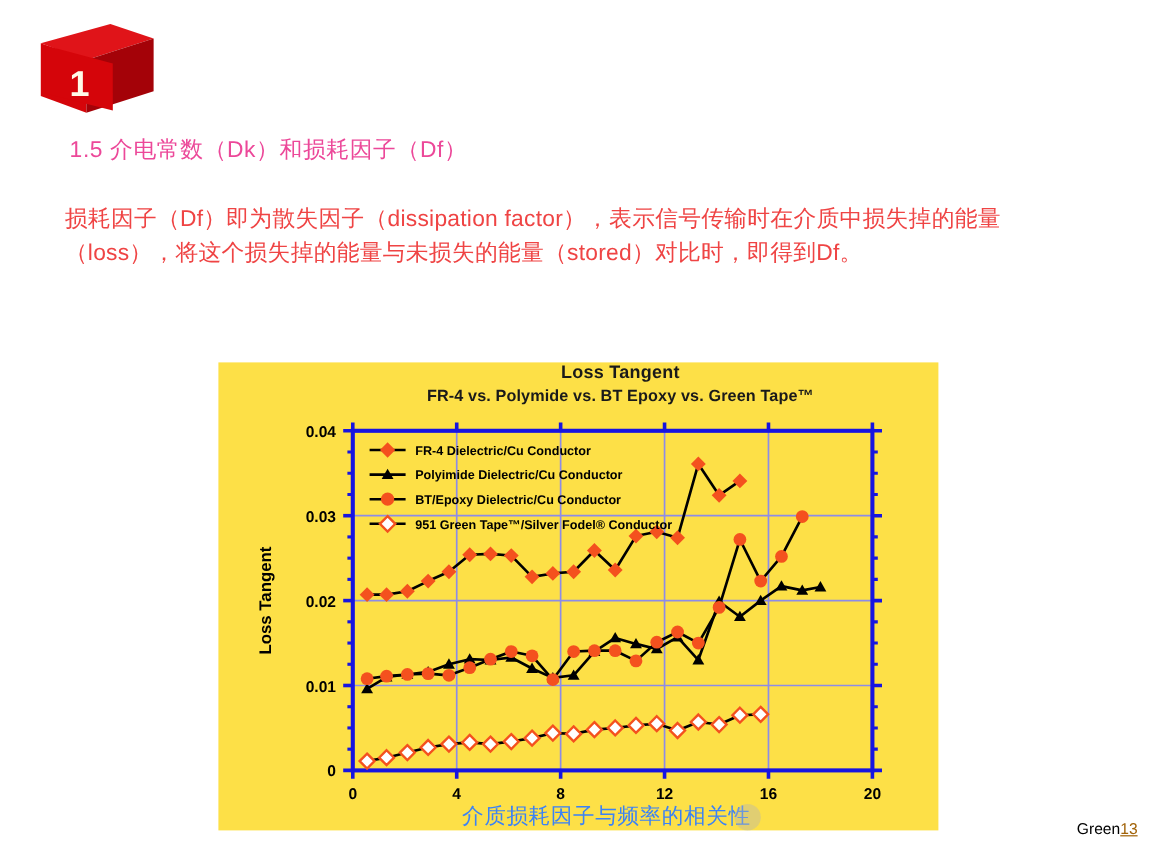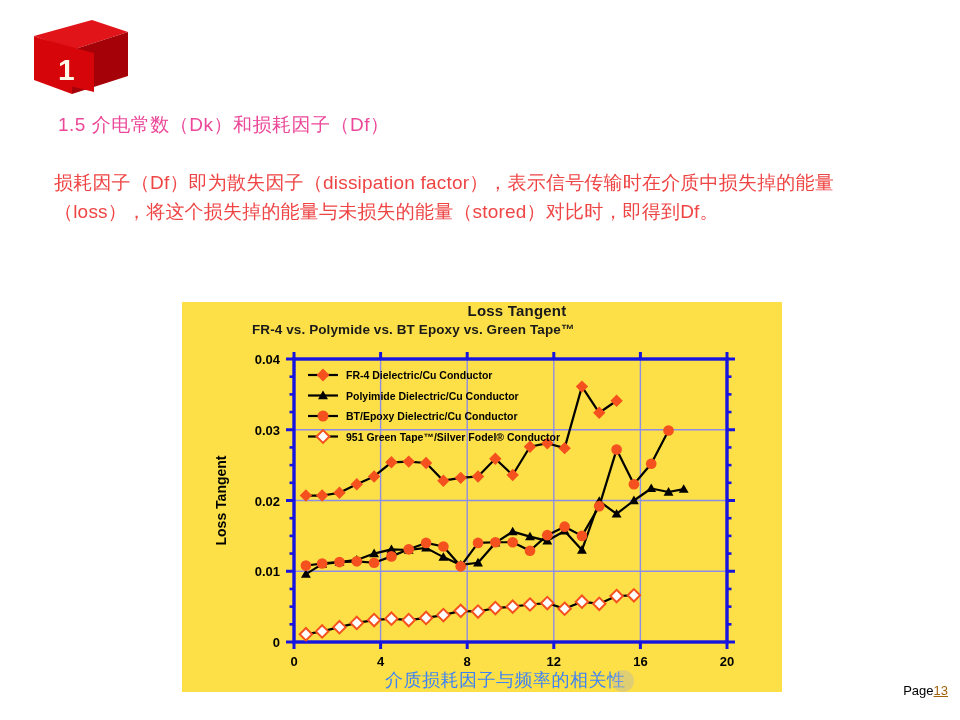--- a/index.html
+++ b/index.html
@@ -64,20 +64,21 @@
   }
   #chart-title {
     text-align: center;
     font-size: 15px;
     font-weight: bold;
     color: #1a1a1a;
     margin-left: 70px;
     letter-spacing: .2px;
   }
   #chart-subtitle {
+    text-align: center;
     font-size: 13.5px;
     font-weight: bold;
     color: #1a1a1a;
     margin-left: 70px;
     margin-top: 3px;
     letter-spacing: .1px;
   }
   #plot-wrap {
     position: relative;
     width: 600px;
@@ -367,13 +368,13 @@
     </svg>
   </div>
 </div>
 
 <div id="caption">介质损耗因子与频率的相关性</div>
 
 <div id="watermark">
   <div class="wm-badge"></div>
 </div>
 
-<div id="page-number"><span>Page</span><span class="pg-num">13</span></div>
+<div id="page-number"><span>Green</span><span class="pg-num">13</span></div>
 
 </body></html>

